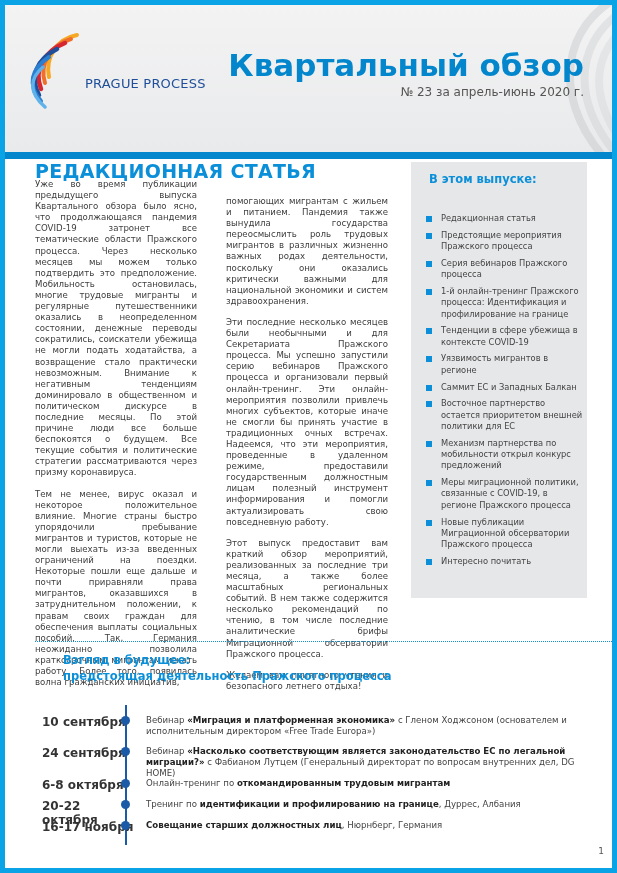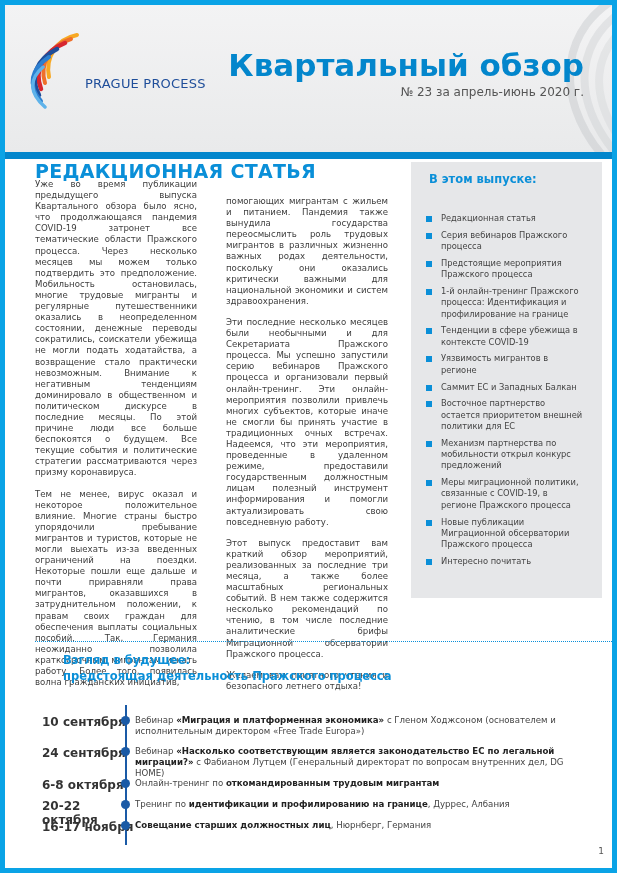--- a/index.html
+++ b/index.html
@@ -12,34 +12,34 @@
   .logo-text { position:absolute; left:80px; top:71px; font-size:13px; line-height:15px; color:#1f4e9a; letter-spacing:0.2px; }
   .title { position:absolute; right:28px; top:42px; font-size:31px; font-weight:bold; color:#0386cc; }
   .subtitle { position:absolute; right:28px; top:80px; font-size:12px; color:#555; }
 
   .editorial-title { position:absolute; left:30px; top:155px; font-size:19px; font-weight:bold; color:#0a8fd8; letter-spacing:0.3px; }
   .col { position:absolute; font-size:8.6px; line-height:11.1px; text-align:justify; color:#3c3c3c; hyphens:auto; }
   .col p { margin:0 0 10px 0; }
   .col1 { left:30px; top:174px; width:162px; }
   .col2 { left:221px; top:191px; width:162px; }
 
-  .toc { position:absolute; left:406px; top:157px; width:191px; height:436px; background:#e6e7e9; }
+  .toc { position:absolute; left:406px; top:157px; width:176px; height:436px; background:#e6e7e9; }
   .toc-title { position:absolute; left:18px; top:10px; font-size:11.5px; font-weight:bold; color:#0a8fd8; }
   .toc-list { position:absolute; left:13px; top:51px; width:160px; list-style:none; margin:0; padding:0; }
   .toc-list li { position:relative; padding-left:17px; font-size:8.3px; line-height:11.3px; color:#444; margin-bottom:5.5px; }
   .toc-list li .sq { position:absolute; left:2px; top:3px; width:6px; height:6px; background:#0a8fd8; }
 
   .divider { position:absolute; left:30px; top:636px; width:577px; border-top:1.4px dotted #0a8fd8; }
   .future-title { position:absolute; left:30px; top:647px; font-size:11.5px; line-height:16px; font-weight:bold; color:#0a8fd8;margin-left:28px; }
 
   .timeline-line { position:absolute; left:120px; top:700px; width:2px; height:140px; background:#1a5aa6; }
   .event { position:absolute; left:0; width:607px; }
   .event .date { position:absolute; left:37px; width:92px; text-align:left; font-size:12px; font-weight:bold; color:#333; }
   .event .dot { position:absolute; left:116px; width:9px; height:9px; border-radius:50%; background:#1a5aa6; top:1px; }
-  .event .desc { position:absolute; left:130px; width:450px; font-size:8.6px; line-height:11px; color:#444; }
+  .event .desc { position:absolute; left:141px; width:450px; font-size:8.6px; line-height:11px; color:#444; }
   .event .desc b { color:#222; }
   .page-num { position:absolute; right:8px; bottom:12px; font-size:9px; color:#555; }
 </style>
 </head>
 <body>
 
 <div class="page">
   <div class="header">
     <svg class="header-swoosh" viewBox="0 0 110 160">
       <path d="M100 0 C40 30 30 100 80 160" stroke="#b9bcc0" stroke-width="8" fill="none"></path>
@@ -72,22 +72,22 @@
     <p>помогающих мигрантам с жильем и питанием. Пандемия также вынудила государства переосмыслить роль трудовых мигрантов в различных жизненно важных родах деятельности, поскольку они оказались критически важными для национальной экономики и систем здравоохранения.</p>
     <p>Эти последние несколько месяцев были необычными и для Секретариата Пражского процесса. Мы успешно запустили серию вебинаров Пражского процесса и организовали первый онлайн-тренинг. Эти онлайн-мероприятия позволили привлечь многих субъектов, которые иначе не смогли бы принять участие в традиционных очных встречах. Надеемся, что эти мероприятия, проведенные в удаленном режиме, предоставили государственным должностным лицам полезный инструмент информирования и помогли актуализировать свою повседневную работу.</p>
     <p>Этот выпуск предоставит вам краткий обзор мероприятий, реализованных за последние три месяца, а также более масштабных региональных событий. В нем также содержится несколько рекомендаций по чтению, в том числе последние аналитические брифы Миграционной обсерватории Пражского процесса.</p>
     <p>Желаем вам приятного чтения и безопасного летнего отдыха!</p>
   </div>
 
   <div class="toc">
     <div class="toc-title">В этом выпуске:</div>
     <ul class="toc-list">
       <li><span class="sq"></span><span>Редакционная статья</span></li>
+      <li><span class="sq"></span><span>Предстоящие мероприятия Пражского процесса</span></li>
       <li><span class="sq"></span><span>Серия вебинаров Пражского процесса</span></li>
-      <li><span class="sq"></span><span>Предстоящие мероприятия Пражского процесса</span></li>
       <li><span class="sq"></span><span>1-й онлайн-тренинг Пражского процесса: Идентификация и профилирование на границе</span></li>
       <li><span class="sq"></span><span>Тенденции в сфере убежища в контексте COVID-19</span></li>
       <li><span class="sq"></span><span>Уязвимость мигрантов в регионе</span></li>
       <li><span class="sq"></span><span>Саммит ЕС и Западных Балкан</span></li>
       <li><span class="sq"></span><span>Восточное партнерство остается приоритетом внешней политики для ЕС</span></li>
       <li><span class="sq"></span><span>Механизм партнерства по мобильности открыл конкурс предложений</span></li>
       <li><span class="sq"></span><span>Меры миграционной политики, связанные с COVID-19, в регионе Пражского процесса</span></li>
       <li><span class="sq"></span><span>Новые публикации Миграционной обсерватории Пражского процесса</span></li>
       <li><span class="sq"></span><span>Интересно почитать</span></li>
     </ul>

